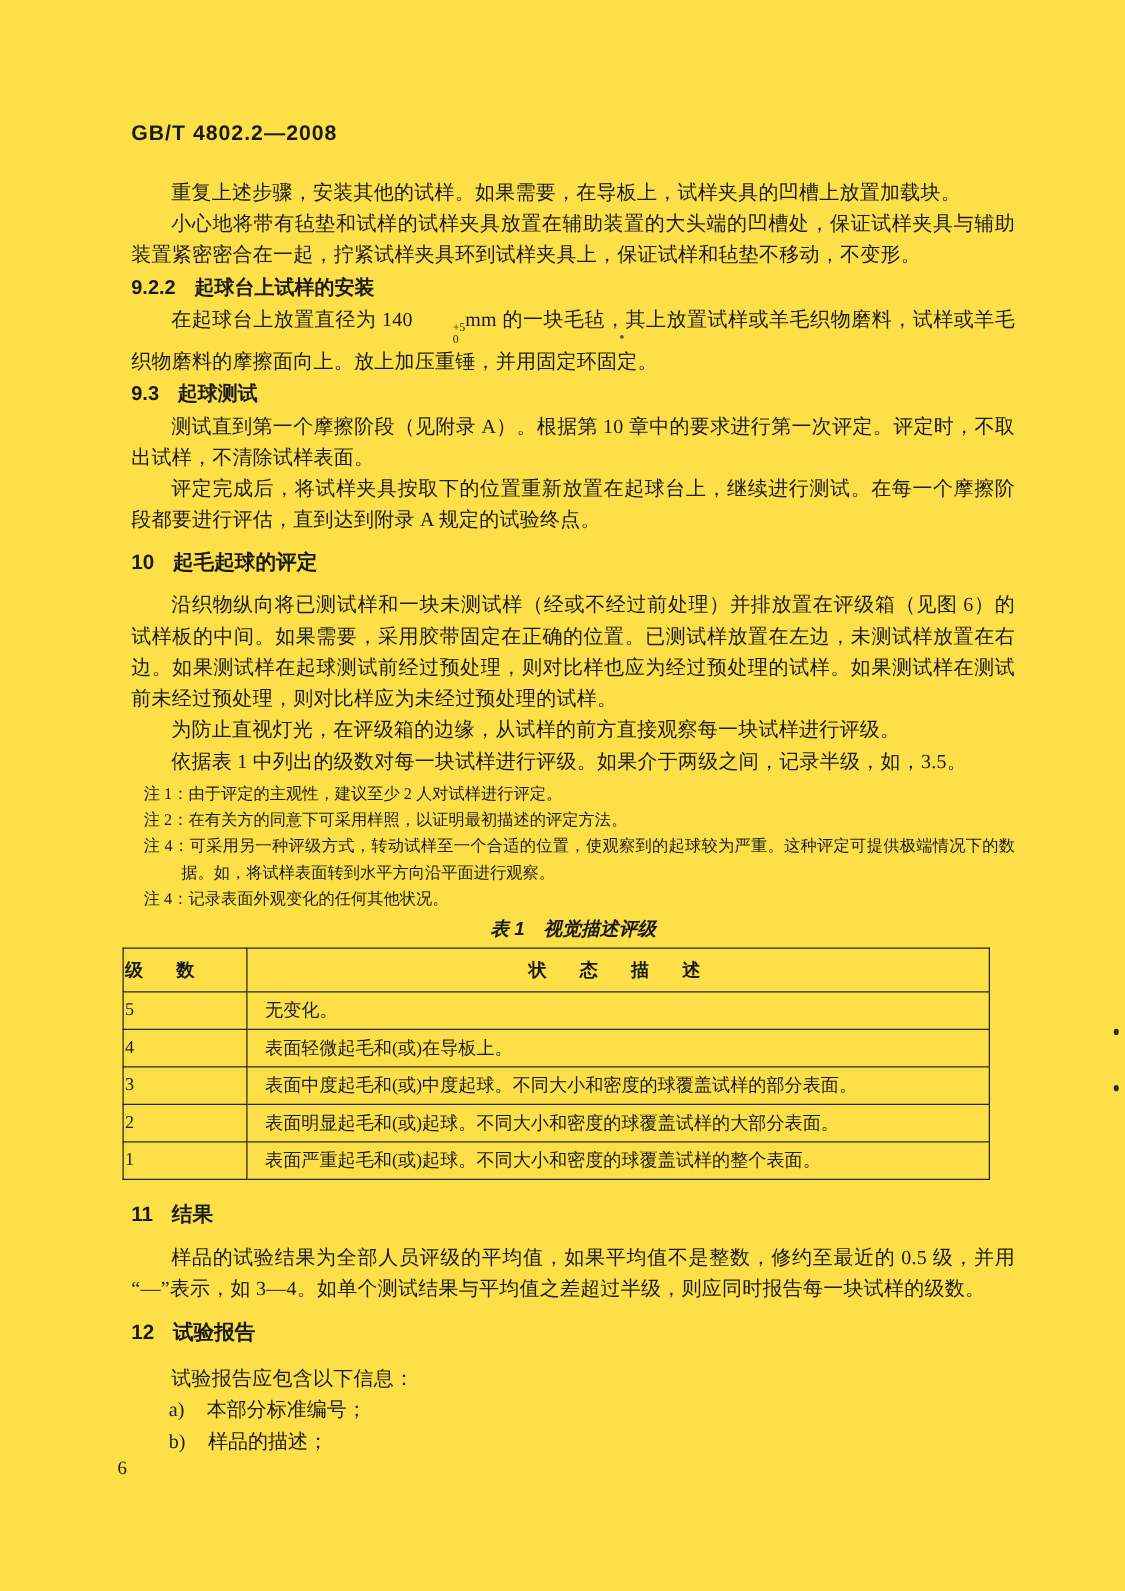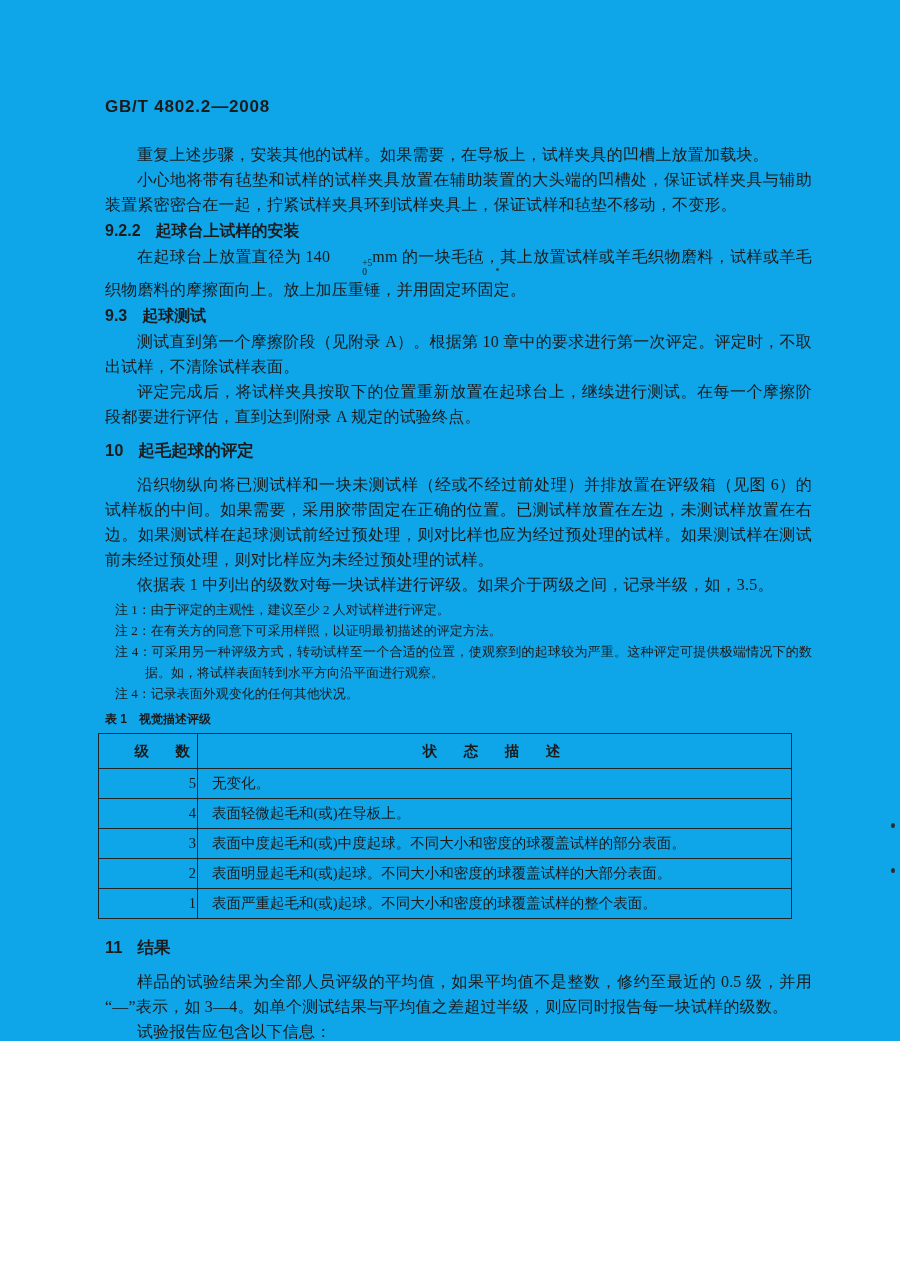--- a/index.html
+++ b/index.html
@@ -1,20 +1,20 @@
 <!DOCTYPE html>
 <html lang="zh"><head>
 <meta charset="utf-8">
 <style>
   html, body { margin: 0; padding: 0; background: #ffffff; }
   .page {
     position: relative;
     width: 900px;
-    height: 1041px;
-    background: #0ea5e9;
+    height: 1273px;
+    background: #fde047;
     overflow: hidden;
     font-family: "Liberation Serif", "DejaVu Serif", serif;
     color: #1b1b1b;
   }
   .content {
     position: absolute;
     left: 105px;
     top: 97px;
     width: 707px;
   }
@@ -59,42 +59,43 @@
   .notes { margin: 2px 0 0 10px; }
   .note {
     margin: 0;
     font-size: 13px;
     line-height: 21px;
     padding-left: 30px;
     text-indent: -30px;
     text-align: justify;
   }
   .table-title {
-    text-align: left;
-    font-family: "Liberation Sans", "DejaVu Sans", sans-serif;
-    font-weight: 700;
-    font-size: 12px;
+    text-align: center;
+    font-family: "Liberation Sans", "DejaVu Sans", sans-serif;
+    font-weight: 700;
+    font-size: 15px;
     line-height: 20px;
     margin: 5px 0 4px 0;
+    font-style: italic;
   }
   table.rating {
     border-collapse: collapse;
     width: 694px;
     margin-left: -7px;
     font-size: 14.5px;
     table-layout: fixed;
   }
   table.rating th, table.rating td { border: 1.7px solid #262626; }
   table.rating th {
     height: 32px;
     font-weight: 700;
     letter-spacing: 6px;
     font-family: "Liberation Sans", "DejaVu Sans", sans-serif;
   }
-  th.col-grade, td.cell-grade { width: 96px; text-align: right; }
+  th.col-grade, td.cell-grade { width: 96px; text-align: left; }
   td.cell-grade { height: 27px; }
   td.cell-desc { padding: 0 6px 0 14px; }
   .report-item { margin: 0 0 0 30px; font-size: 16px; line-height: 25px; }
   .item-label { margin-right: 18px; }
   .page-num {
     position: absolute;
     left: 94px;
     top: 1167px;
     font-size: 15px;
   }
@@ -130,20 +131,21 @@
     </div>
 
     <p class="para indent">测试直到第一个摩擦阶段（见附录 A）。根据第 10 章中的要求进行第一次评定。评定时，不取出试样，不清除试样表面。</p>
     <p class="para indent">评定完成后，将试样夹具按取下的位置重新放置在起球台上，继续进行测试。在每一个摩擦阶段都要进行评估，直到达到附录 A 规定的试验终点。</p>
 
     <div class="h-main">
       <span class="h-num">10</span><span>起毛起球的评定</span>
     </div>
 
     <p class="para indent">沿织物纵向将已测试样和一块未测试样（经或不经过前处理）并排放置在评级箱（见图 6）的试样板的中间。如果需要，采用胶带固定在正确的位置。已测试样放置在左边，未测试样放置在右边。如果测试样在起球测试前经过预处理，则对比样也应为经过预处理的试样。如果测试样在测试前未经过预处理，则对比样应为未经过预处理的试样。</p>
+    <p class="para indent">为防止直视灯光，在评级箱的边缘，从试样的前方直接观察每一块试样进行评级。</p>
     <p class="para indent">依据表 1 中列出的级数对每一块试样进行评级。如果介于两级之间，记录半级，如，3.5。</p>
 
     <div class="notes">
       <p class="note"><span>注 1：</span><span>由于评定的主观性，建议至少 2 人对试样进行评定。</span></p>
       <p class="note"><span>注 2：</span><span>在有关方的同意下可采用样照，以证明最初描述的评定方法。</span></p>
       <p class="note"><span>注 4：</span><span>可采用另一种评级方式，转动试样至一个合适的位置，使观察到的起球较为严重。这种评定可提供极端情况下的数据。如，将试样表面转到水平方向沿平面进行观察。</span></p>
       <p class="note"><span>注 4：</span><span>记录表面外观变化的任何其他状况。</span></p>
     </div>
 
     <div class="table-title">表 1　视觉描述评级</div>
@@ -178,20 +180,23 @@
         </tr>
       </tbody>
     </table>
 
     <div class="h-main" style="margin-top:16px;">
       <span class="h-num">11</span><span>结果</span>
     </div>
 
     <p class="para indent">样品的试验结果为全部人员评级的平均值，如果平均值不是整数，修约至最近的 0.5 级，并用“—”表示，如 3—4。如单个测试结果与平均值之差超过半级，则应同时报告每一块试样的级数。</p>
 
+    <div class="h-main" style="margin-top:10px; margin-bottom:12px;">
+      <span class="h-num">12</span><span>试验报告</span>
+    </div>
 
     <p class="para indent">试验报告应包含以下信息：</p>
     <div class="report-item">
       <span class="item-label">a)</span><span>本部分标准编号；</span>
     </div>
     <div class="report-item">
       <span class="item-label">b)</span><span>样品的描述；</span>
     </div>
 
   </div>

